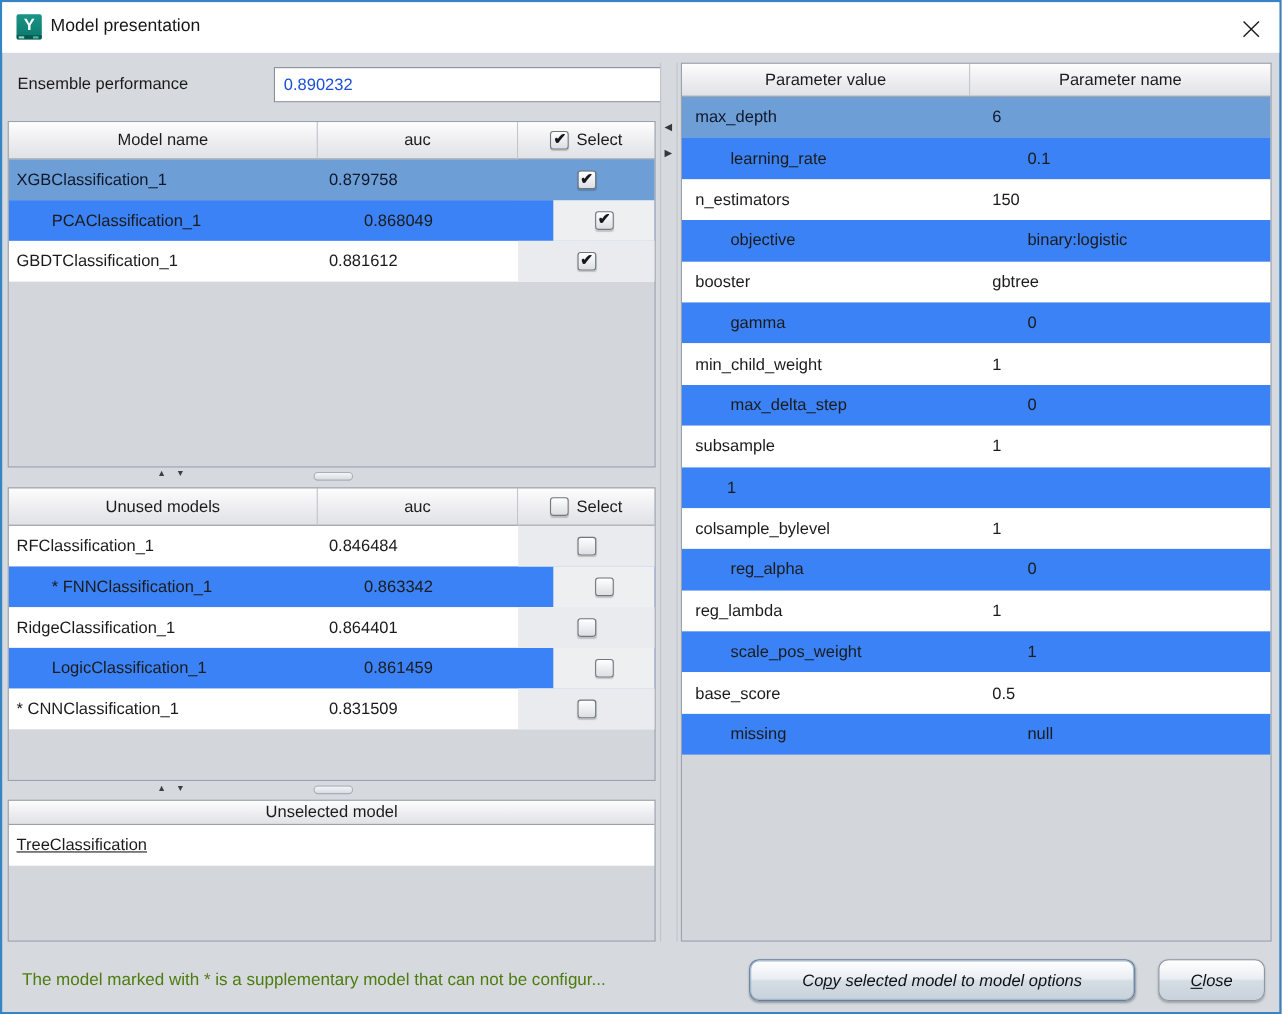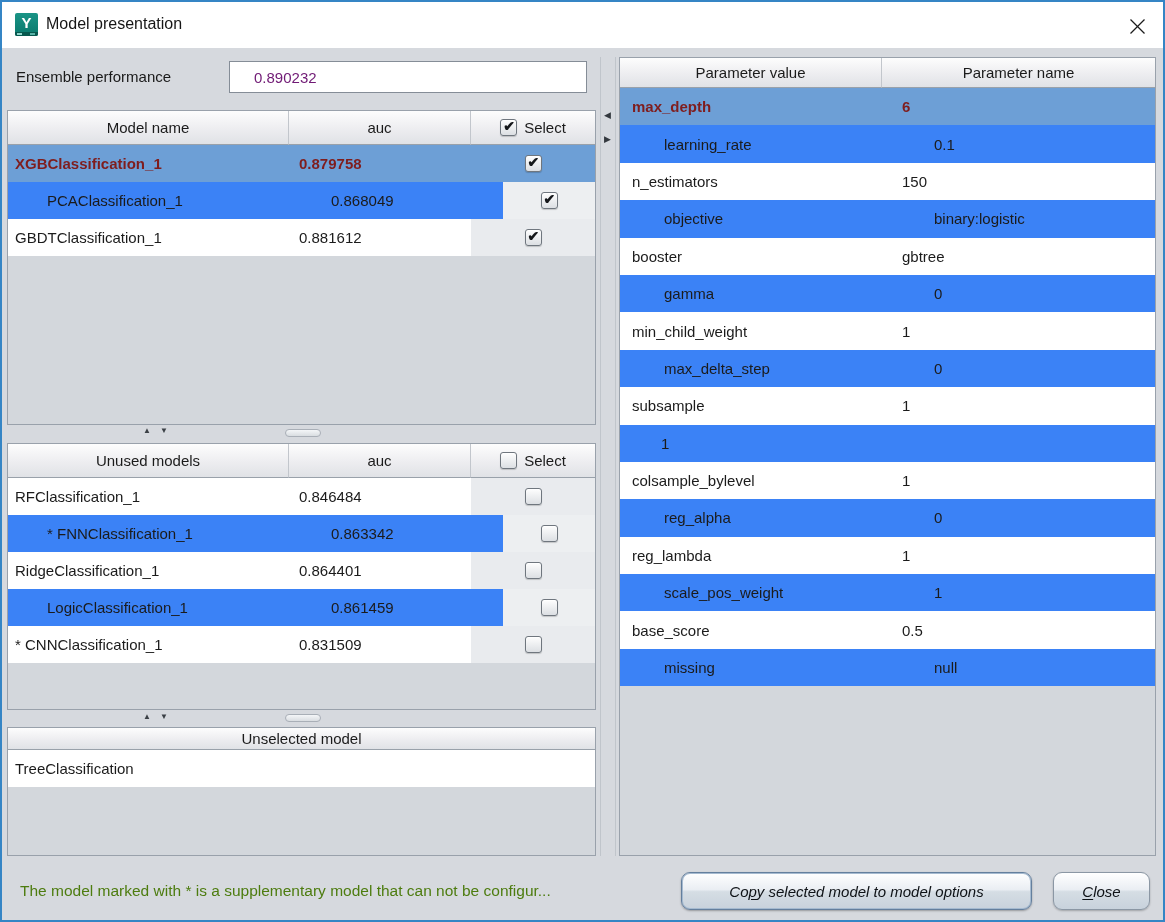--- a/index.html
+++ b/index.html
@@ -17,50 +17,50 @@
     background:linear-gradient(180deg,#1a9486 0%,#0d7f72 75%); border-radius:2px; overflow:hidden; }
   .app-icon .letter { display:block; color:#fff; font-weight:bold; font-size:15px; line-height:19px; text-align:center; }
   .app-icon .base { position:absolute; left:0; right:0; bottom:0; height:4px; background:#07584e; }
   .app-icon .tick1 { position:absolute; left:2px; bottom:1px; width:5px; height:2px; background:#8fd6cb; }
   .app-icon .tick2 { position:absolute; left:15px; bottom:1px; width:5px; height:2px; background:#58b3a7; }
   .win-title { position:absolute; left:44px; top:13px; font-size:16px; color:#161616; }
   .close-btn { position:absolute; right:14px; top:12px; width:24px; height:24px; cursor:pointer;
     display:flex; align-items:center; justify-content:center; }
   
   .ens-label { position:absolute; left:16px; top:68px; font-size:15px; }
-  .ens-input { position:absolute; left:229px; top:61px; width:358px; height:32px;
+  .ens-input { position:absolute; left:249px; top:61px; width:358px; height:32px;
     background:#fff; border:1px solid #858d97; font-size:15px; font-family:"Liberation Sans",sans-serif;
-    color:#701a75; padding:0 24px; }
+    color:#1d4ed8; padding:0 8px; }
   
   .table { position:absolute; background:#d3d7dc; border:1px solid #99a1ab; overflow:hidden; }
   .thead { display:flex; }
   .th { background:linear-gradient(180deg,#fdfdfd 0%,#ededf0 55%,#e0e2e6 100%);
     border-right:1px solid #c2c6cc; border-bottom:1px solid #99a1aa;
     display:flex; align-items:center; justify-content:center; font-size:15px; color:#1b1b1b; cursor:pointer; }
   .th:last-child { border-right:none; }
   .trow { display:flex; font-size:15px; color:#1b1b1b; background:#ffffff; }
   .trow.stripe { background:#3b82f6;padding-left:32px; }
-  .trow.selected { background:#6d9fd6; color:#7f1d1d;font-weight:bold; }
+  .trow.selected { background:#6d9fd6; color:#0f172a; }
   .td { display:flex; align-items:center; overflow:hidden; white-space:nowrap; }
   
   .mt .th.c-name, .mt .td.c-name { width:281px; }
   .mt .th.c-auc,  .mt .td.c-auc  { width:182px; }
   .mt .th.c-sel,  .mt .td.c-sel  { flex:1; }
   .mt .trow { height:37px; }
   .mt .thead .th { height:34px; }
   .mt .td.c-name { padding-left:7px; }
   .mt .td.c-auc  { padding-left:10px; }
   .mt .td.c-sel  { justify-content:center; background:#e9ebee; }
   .mt .trow.stripe .td.c-sel { background:#edeff1; }
   .mt .trow.selected .td.c-sel { background:#6d9fd6; }
   .th.c-sel { gap:7px; }
   
   .ut .th.c-only { width:100%; height:22px; }
   .ut .trow { height:37px; }
-  .ut .td.c-only { width:100%; padding-left:7px; }
+  .ut .td.c-only { width:100%; padding-left:7px;text-decoration:underline; }
   
   .pt .th { height:30px; }
   .pt .th.c-pname, .pt .td.c-pname { width:273px; }
   .pt .th.c-pval,  .pt .td.c-pval  { flex:1; }
   .pt .trow { height:37.4px; }
   .pt .td.c-pname { padding-left:12px; }
   .pt .td.c-pval  { padding-left:9px; }
   
   .checkbox { width:17px; height:17px; border-radius:3px; border:1px solid #6f767e;
     background:linear-gradient(180deg,#fefefe,#dcdfe3);

